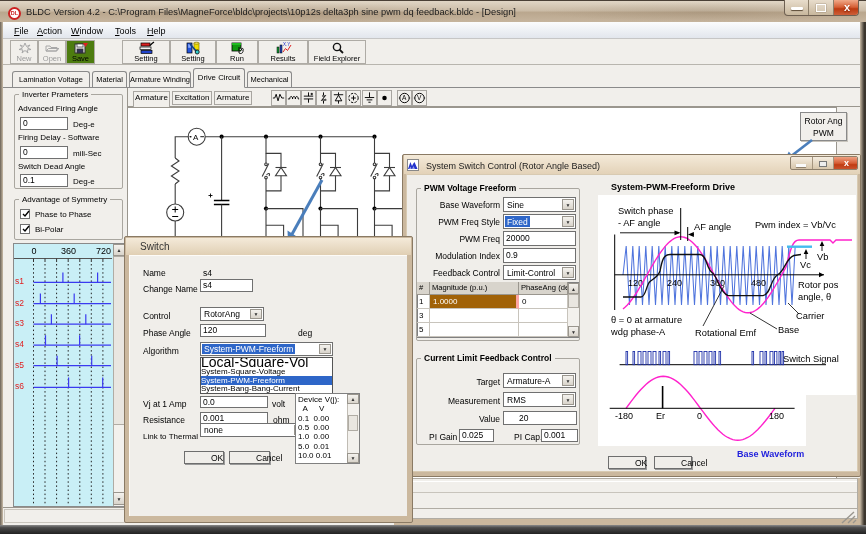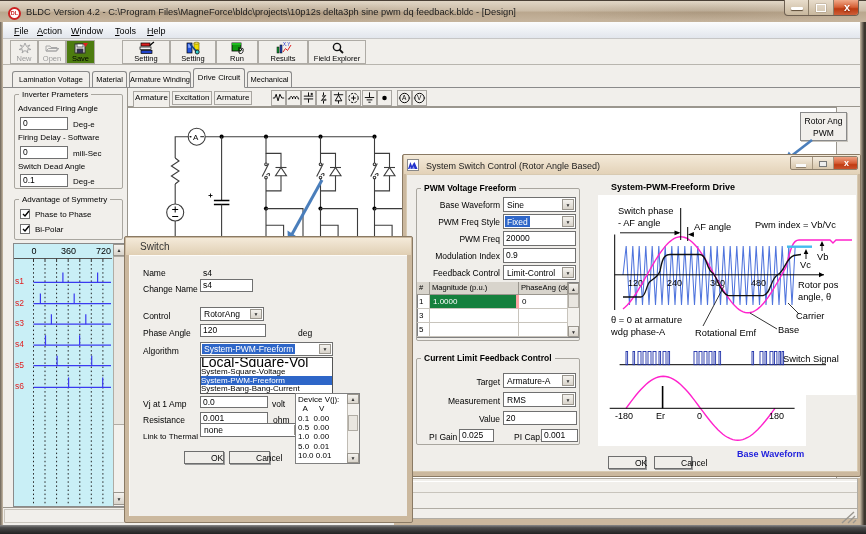--- a/index.html
+++ b/index.html
@@ -368,21 +368,21 @@
 <div class="lb" style="left:419px;top:268px;width:81px;text-align:right;font-size:8.5px;">Feedback Control</div>
 <div class="inp" style="left:503px;top:265px;width:73px;height:15px;">
     <span style="position:absolute;left:1px;top:1px;bottom:1px;padding:0 2px;font-size:8.5px;line-height:12px;white-space:nowrap;overflow:hidden;">Limit-Control</span>
     <span class="cbtn" style="width:12px;height:11px;right:1px;top:1px;line-height:10px;">▼</span>
   </div>
 <div class="" style="left:417px;top:282px;width:162px;height:56px;background:#fff;border:1px solid #808080;"></div>
 <div style="left:417px;top:282px;width:13px;height:13px;background:#d8d4cc;border-right:1px solid #9a968e;border-bottom:1px solid #9a968e;font-size:7.6px;line-height:12px;padding-left:2px;white-space:nowrap;overflow:hidden;">#</div>
 <div style="left:430px;top:282px;width:89px;height:13px;background:#d8d4cc;border-right:1px solid #9a968e;border-bottom:1px solid #9a968e;font-size:7.6px;line-height:12px;padding-left:2px;white-space:nowrap;overflow:hidden;">Magnitude (p.u.)</div>
 <div style="left:519px;top:282px;width:49px;height:13px;background:#d8d4cc;border-right:1px solid #9a968e;border-bottom:1px solid #9a968e;font-size:7.6px;line-height:12px;padding-left:2px;white-space:nowrap;overflow:hidden;">PhaseAng (deg)</div>
 <div style="left:417px;top:295px;width:13px;height:14px;border-right:1px solid #c8c4bc;border-bottom:1px solid #c8c4bc;font-size:8px;line-height:13px;padding-left:2px;">1</div>
-<div style="left:430px;top:295px;width:89px;height:14px;border-right:3px solid #fca5a5;border-bottom:1px solid #c8c4bc;font-size:8px;line-height:13px;padding-left:3px;background:#15803d;color:#fff;">1.0000</div>
+<div style="left:430px;top:295px;width:89px;height:14px;border-right:3px solid #fca5a5;border-bottom:1px solid #c8c4bc;font-size:8px;line-height:13px;padding-left:3px;background:#a16207;color:#fff;">1.0000</div>
 <div style="left:519px;top:295px;width:49px;height:14px;border-right:1px solid #c8c4bc;border-bottom:1px solid #c8c4bc;font-size:8px;line-height:13px;padding-left:3px;">0</div>
 <div style="left:417px;top:309px;width:13px;height:14px;border-right:1px solid #c8c4bc;border-bottom:1px solid #c8c4bc;font-size:8px;line-height:13px;padding-left:2px;">3</div>
 <div style="left:430px;top:309px;width:89px;height:14px;border-right:1px solid #c8c4bc;border-bottom:1px solid #c8c4bc;font-size:8px;line-height:13px;padding-left:3px;"></div>
 <div style="left:519px;top:309px;width:49px;height:14px;border-right:1px solid #c8c4bc;border-bottom:1px solid #c8c4bc;font-size:8px;line-height:13px;padding-left:3px;"></div>
 <div style="left:417px;top:323px;width:13px;height:14px;border-right:1px solid #c8c4bc;border-bottom:1px solid #c8c4bc;font-size:8px;line-height:13px;padding-left:2px;">5</div>
 <div style="left:430px;top:323px;width:89px;height:14px;border-right:1px solid #c8c4bc;border-bottom:1px solid #c8c4bc;font-size:8px;line-height:13px;padding-left:3px;"></div>
 <div style="left:519px;top:323px;width:49px;height:14px;border-right:1px solid #c8c4bc;border-bottom:1px solid #c8c4bc;font-size:8px;line-height:13px;padding-left:3px;"></div>
 <div class="" style="left:568px;top:283px;width:11px;height:54px;background:#f3f1ed;"></div>
 <div class="cbtn" style="left:568px;top:283px;width:11px;height:11px;line-height:10px;">▲</div>
 <div class="cbtn" style="left:568px;top:326px;width:11px;height:11px;line-height:10px;">▼</div>
@@ -393,21 +393,21 @@
 <div class="inp" style="left:503px;top:373px;width:73px;height:15px;">
     <span style="position:absolute;left:1px;top:1px;bottom:1px;padding:0 2px;font-size:8.5px;line-height:12px;white-space:nowrap;overflow:hidden;">Armature-A</span>
     <span class="cbtn" style="width:12px;height:11px;right:1px;top:1px;line-height:10px;">▼</span>
   </div>
 <div class="lb" style="left:419px;top:396px;width:81px;text-align:right;font-size:8.5px;">Measurement</div>
 <div class="inp" style="left:503px;top:392px;width:73px;height:15px;">
     <span style="position:absolute;left:1px;top:1px;bottom:1px;padding:0 2px;font-size:8.5px;line-height:12px;white-space:nowrap;overflow:hidden;">RMS</span>
     <span class="cbtn" style="width:12px;height:11px;right:1px;top:1px;line-height:10px;">▼</span>
   </div>
 <div class="lb" style="left:419px;top:414px;width:81px;text-align:right;font-size:8.5px;">Value</div>
-<div class="inp" style="left:503px;top:411px;width:74px;height:14px;padding-left:2px;font-size:8.5px;line-height:12px;">20</div>
+<div class="inp" style="left:503px;top:411px;width:74px;height:14px;padding-left:15px;font-size:8.5px;line-height:12px;">20</div>
 <div class="lb" style="left:429px;top:432px;font-size:8.5px;">PI Gain</div>
 <div class="inp" style="left:459px;top:429px;width:35px;height:13px;padding-left:2px;font-size:8.5px;line-height:11px;">0.025</div>
 <div class="lb" style="left:514px;top:432px;font-size:8.5px;">PI Cap.</div>
 <div class="inp" style="left:541px;top:429px;width:37px;height:13px;padding-left:2px;font-size:8.5px;line-height:11px;">0.001</div>
 <div class="btn" style="left:608px;top:456px;width:38px;height:13px;line-height:12px;">OK</div>
 <div class="btn" style="left:654px;top:456px;width:38px;height:13px;line-height:12px;">Cancel</div>
 <div class="lb" style="left:611px;top:182px;font-weight:bold;font-size:9px;">System-PWM-Freeform Drive</div>
 <div class="" style="left:598px;top:195px;width:258px;height:200px;background:#fff;"></div>
 <div class="" style="left:598px;top:395px;width:208px;height:51px;background:#fff;"></div>
 <svg style="left:598px;top:195px;" width="258" height="251" viewBox="0 0 258 251">

